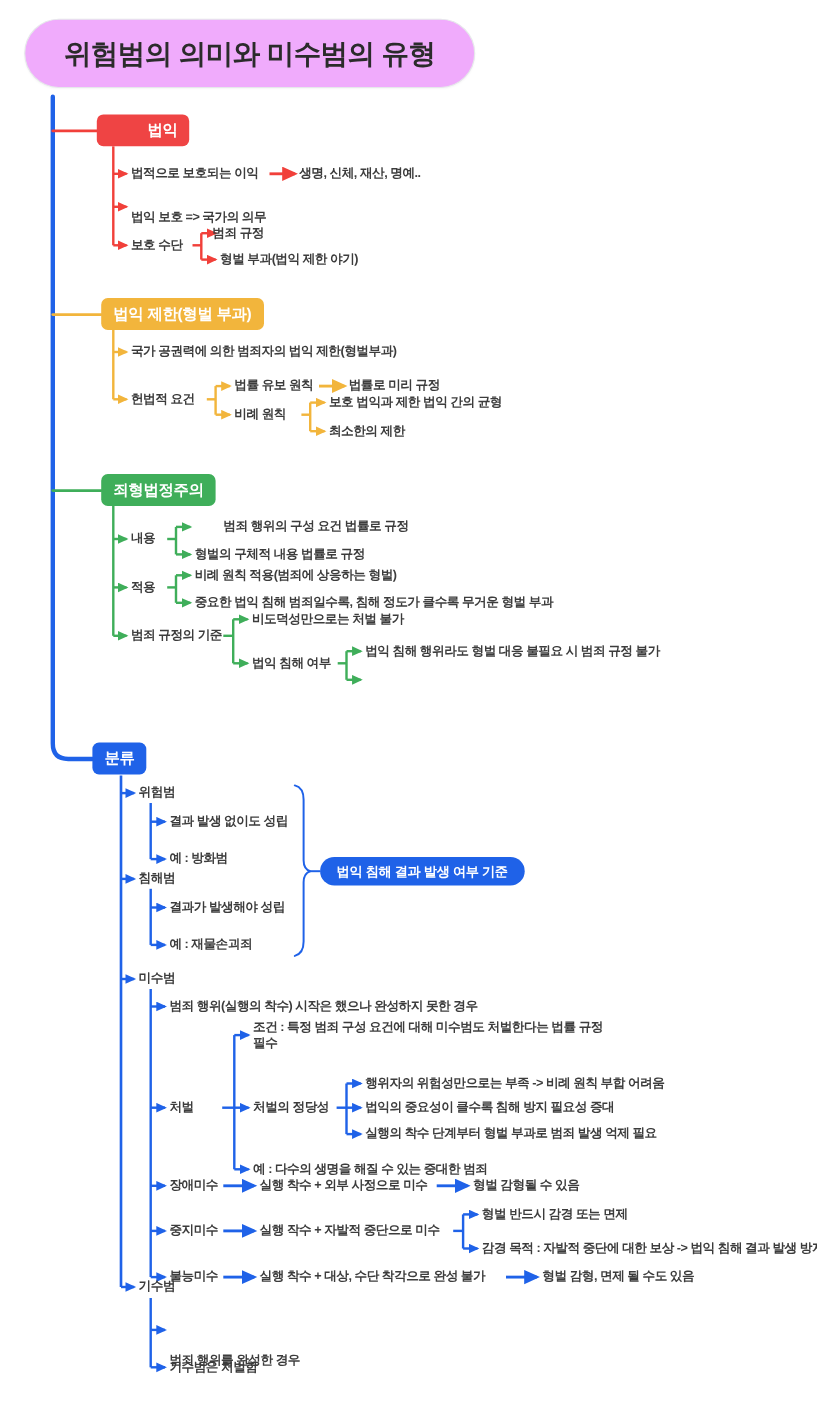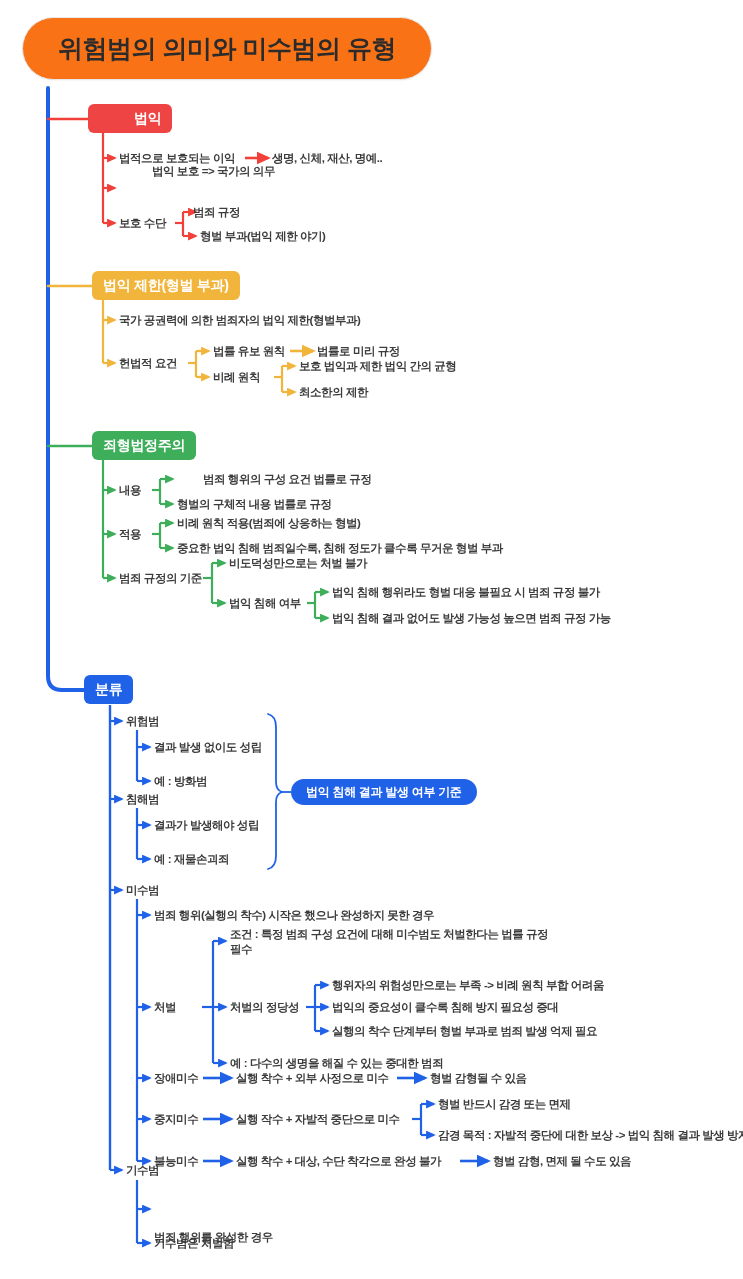--- a/index.html
+++ b/index.html
@@ -16,21 +16,21 @@
     overflow: hidden;
   }
   #canvas { position: absolute; inset: 0; }
   svg.wires { position: absolute; left: 0; top: 0; width: 743px; height: 1279px; pointer-events: none; }
 
   
   .title-box {
     position: absolute;
     left: 22px; top: 17px;
     width: 410px; height: 63px;
-    background: #f97316;
+    background: #f0abfc;
     border: 1px solid #e6e8eb;
     border-radius: 32px;
     display: flex; align-items: center; justify-content: center;
     box-shadow: 0 1px 2px rgba(0,0,0,0.04);
   }
   .title-text {
     font-size: 25px; font-weight: 700; letter-spacing: -0.5px;
     color: #2b2b2b; white-space: nowrap;
   }
 
@@ -214,21 +214,21 @@
   <div class="title-box">
     <span class="title-text">위험범의 의미와 미수범의 유형</span>
   </div>
 
   <div class="badge b-red" style="left:88px; top:104px;">
     <span>법익</span>
   </div>
 
   <div class="t" style="left:119px; top:151px;">법적으로 보호되는 이익</div>
   <div class="t" style="left:272px; top:151px;">생명, 신체, 재산, 명예..</div>
-  <div class="t" style="left:119px; top:164px;margin-left:33px;">법익 보호 =&gt; 국가의 의무</div>
+  <div class="t" style="left:119px; top:191px;">법익 보호 =&gt; 국가의 의무</div>
   <div class="t" style="left:119px; top:216px;">보호 수단</div>
   <div class="t" style="left:193px; top:205px;">범죄 규정</div>
   <div class="t" style="left:200px; top:229px;">형벌 부과(법익 제한 야기)</div>
 
   <div class="badge b-amber" style="left:92px; top:271px;">
     <span>법익 제한(형벌 부과)</span>
   </div>
 
   <div class="t" style="left:119px; top:313px;">국가 공권력에 의한 범죄자의 법익 제한(형벌부과)</div>
   <div class="t" style="left:119px; top:356px;">헌법적 요건</div>
@@ -247,21 +247,20 @@
   <div class="t" style="left:177px; top:497px;">형벌의 구체적 내용 법률로 규정</div>
 
   <div class="t" style="left:119px; top:527px;">적용</div>
   <div class="t" style="left:177px; top:516px;">비례 원칙 적용(범죄에 상응하는 형벌)</div>
   <div class="t" style="left:177px; top:541px;">중요한 법익 침해 범죄일수록, 침해 정도가 클수록 무거운 형벌 부과</div>
 
   <div class="t" style="left:119px; top:571px;">범죄 규정의 기준</div>
   <div class="t" style="left:229px; top:556px;">비도덕성만으로는 처벌 불가</div>
   <div class="t" style="left:229px; top:596px;">법익 침해 여부</div>
   <div class="t" style="left:332px; top:585px;">법익 침해 행위라도 형벌 대응 불필요 시 범죄 규정 불가</div>
-  <div class="t" style="left:332px; top:611px;">법익 침해 결과 없어도 발생 가능성 높으면 범죄 규정 가능</div>
 
   <div class="badge b-blue" style="left:84px; top:675px;">
     <span>분류</span>
   </div>
 
   <div class="t" style="left:126px; top:714px;">위험범</div>
   <div class="t" style="left:154px; top:740px;">결과 발생 없이도 성립</div>
   <div class="t" style="left:154px; top:774px;">예 : 방화범</div>
 
   <div class="t" style="left:126px; top:792px;">침해범</div>

